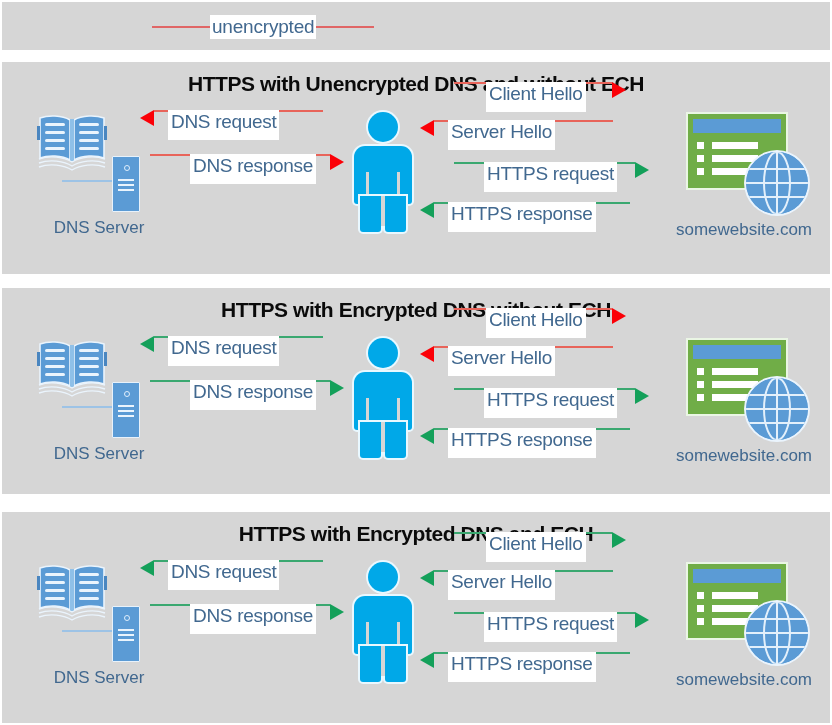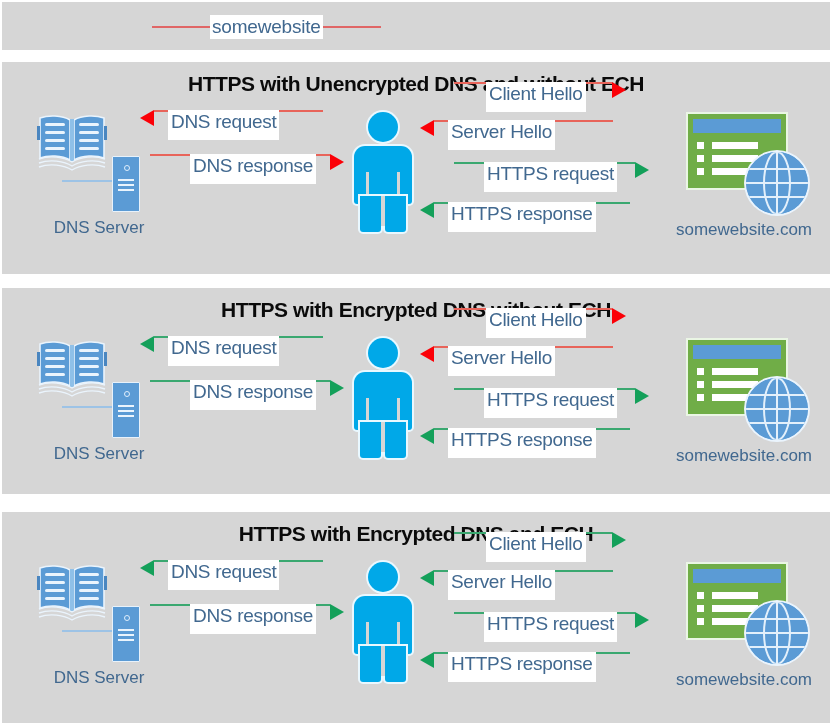--- a/index.html
+++ b/index.html
@@ -71,21 +71,21 @@
   .head{width:0;height:0;flex:0 0 auto;}
   .head.right{border-top:8px solid transparent;border-bottom:8px solid transparent;border-left:14px solid;}
   .head.left{border-top:8px solid transparent;border-bottom:8px solid transparent;border-right:14px solid;}
 </style>
 </head>
 <body>
 
 <div class="band" id="legend-band">
     <div class="legend-item" style="left: 150px;">
       <div class="legend-rule" style="width: 58px; border-color: rgb(224, 102, 102);"></div>
-      <div class="legend-text">somewebsite</div>
+      <div class="legend-text">unencrypted</div>
       <div class="legend-rule" style="width: 58px; border-color: rgb(224, 102, 102);"></div>
     </div>
   </div>
 
 <div class="band" id="panel-1">
     <div class="panel-title">HTTPS with Unencrypted DNS and without ECH</div>
     <div class="dns-group">
       <div class="book"><svg viewBox="0 0 72 62" width="72" height="62">
           <g stroke="#eaf4fd" stroke-width="1.6">
             <path d="M34 8 C26 3,12 3,4 6 L4 46 C12 43,26 43,34 48 Z" fill="#5b9bd5"></path>

